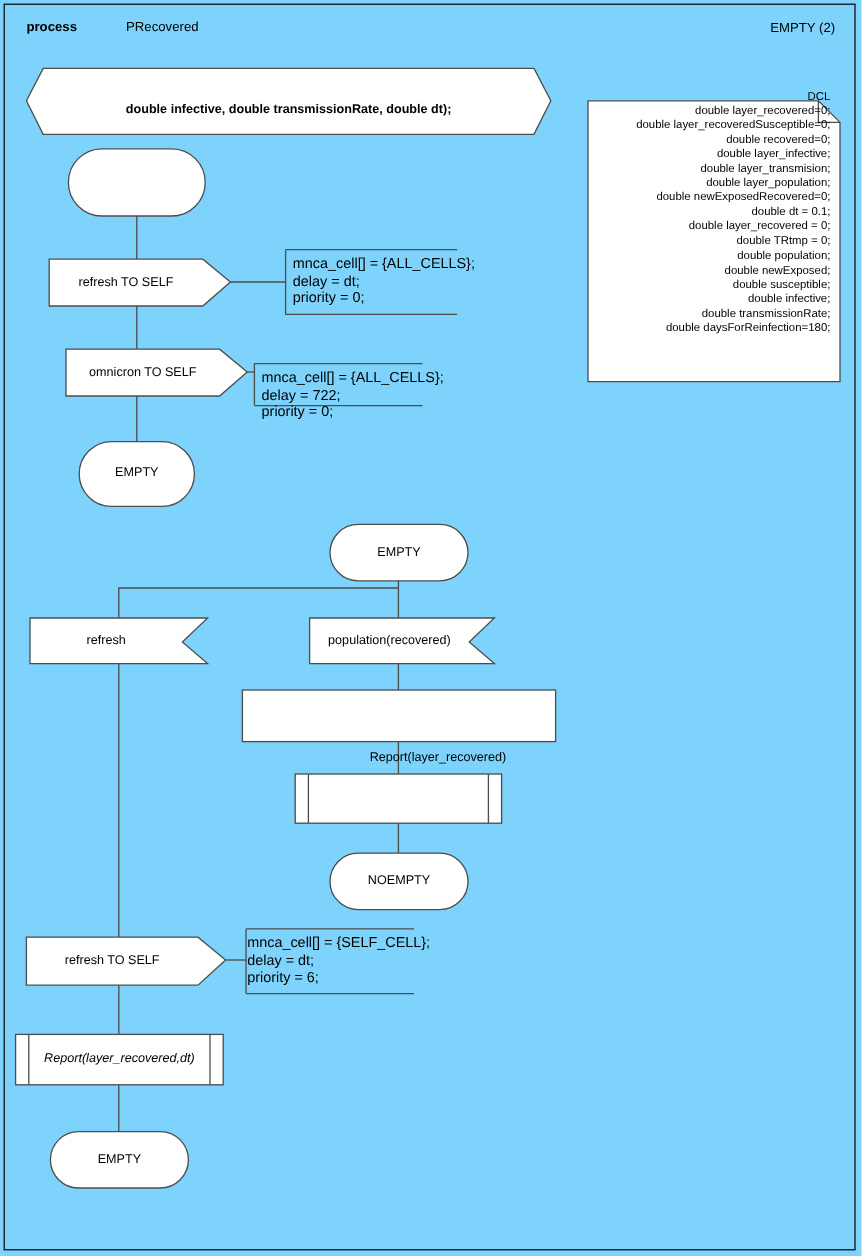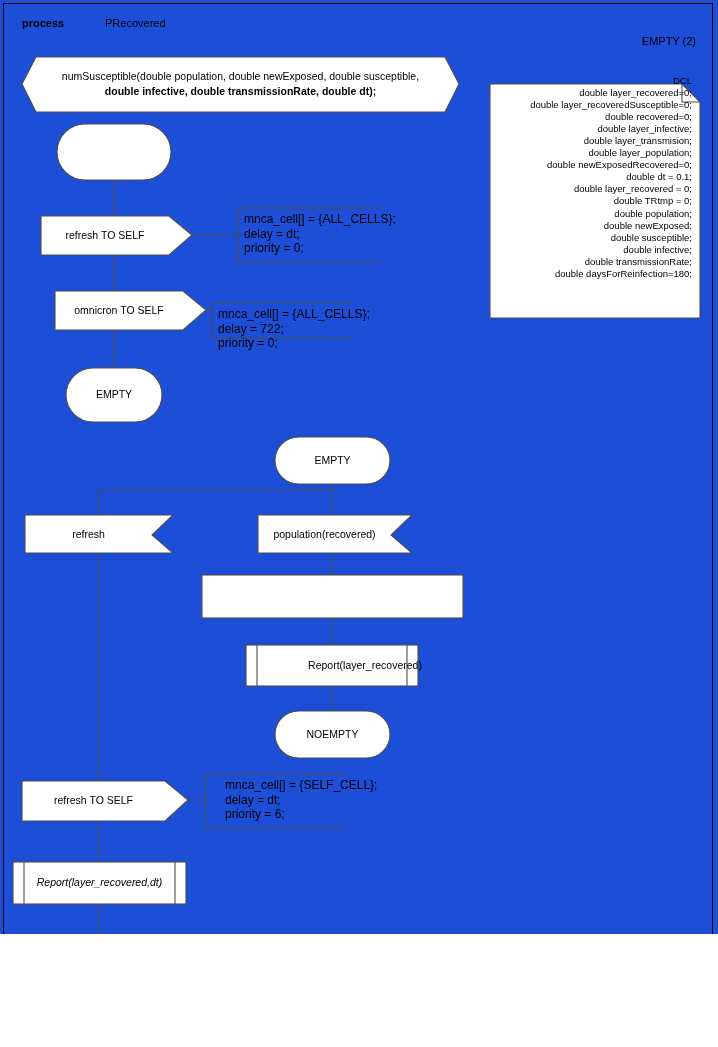--- a/index.html
+++ b/index.html
@@ -6,42 +6,42 @@
     margin: 0;
     padding: 0;
     background: #ffffff;
   }
   body {
     font-family: "Liberation Sans", sans-serif;
   }
   #page {
     position: relative;
     width: 718px;
-    height: 934px;
-    background: #1d4ed8;
+    height: 1047px;
+    background: #7dd3fc;
     overflow: hidden;
   }
   #frame {
     position: absolute;
     left: 3px;
     top: 3px;
     width: 710px;
     height: 1039px;
     border: 1px solid #000000;
     box-sizing: border-box;
   }
   .hdr {
     position: absolute;
     font-size: 11px;
     color: #000000;
     white-space: nowrap;
   }
   #hdr-kw { left: 22px; top: 17px; font-weight: bold; }
   #hdr-name { left: 88px; top: 17px; padding-left: 17px; }
-  #hdr-state { right: 22px; top: 35px; }
+  #hdr-state { right: 22px; top: 18px; }
 
   
   #canvas {
     position: absolute;
     left: 0; top: 0;
     width: 718px; height: 1047px;
   }
   .lbl {
     position: absolute;
     font-size: 10.5px;
@@ -136,21 +136,20 @@
       <rect x="42" y="943" width="115" height="47" rx="23.5" ry="23.5" fill="#ffffff"></rect>
     </g>
 
     <g fill="none" stroke="#4d4d4d" stroke-width="1.1">
       <path d="M238,208 L381,208 M238,208 L238,262 M238,262 L381,262"></path>
       <path d="M212,303 L352,303 M212,303 L212,338 M212,338 L352,338"></path>
       <path d="M205,774 L345,774 M205,774 L205,828 M205,828 L345,828"></path>
     </g>
   </svg>
 
-  <div class="lbl lbl-c" style="left:22px; top:70px; width:437px;">numSusceptible(double population, double newExposed, double susceptible,</div>
   <div class="lbl lbl-c" style="left:22px; top:85px; width:437px;font-weight:bold;">double infective, double transmissionRate, double dt);</div>
 
   <div class="dcl-text"><span>DCL</span><span id="dcl-lines">
 double layer_recovered=0;
 double layer_recoveredSusceptible=0;
 double recovered=0;
 double layer_infective;
 double layer_transmision;
 double layer_population;
 double newExposedRecovered=0;
@@ -163,29 +162,29 @@
 double infective;
 double transmissionRate;
 double daysForReinfection=180;</span></div>
 
   <div class="lbl lbl-c" style="left:41px; top:229px; width:128px;">refresh TO SELF</div>
   <div class="lbl lbl-c" style="left:55px; top:304px; width:128px;">omnicron TO SELF</div>
   <div class="lbl lbl-c" style="left:66px; top:388px; width:96px;">EMPTY</div>
   <div class="lbl lbl-c" style="left:275px; top:454px; width:115px;">EMPTY</div>
   <div class="lbl lbl-c" style="left:25px; top:528px; width:127px;">refresh</div>
   <div class="lbl lbl-c" style="left:258px; top:528px; width:133px;">population(recovered)</div>
-  <div class="lbl lbl-c" style="left:257px; top:659px; width:150px;padding-left:33px;">Report(layer_recovered)</div>
+  <div class="lbl lbl-c" style="left:257px; top:625px; width:150px;padding-left:33px;">Report(layer_recovered)</div>
   <div class="lbl lbl-c" style="left:275px; top:728px; width:115px;">NOEMPTY</div>
   <div class="lbl lbl-c" style="left:22px; top:794px; width:143px;">refresh TO SELF</div>
   <div class="lbl lbl-c" style="left:24px; top:876px; width:151px;font-style:italic;">Report(layer_recovered,dt)</div>
   <div class="lbl lbl-c" style="left:42px; top:960px; width:115px;">EMPTY</div>
 
   <div class="cmt" style="left:244px; top:212px;">mnca_cell[] = {ALL_CELLS};
 delay = dt;
 priority = 0;</div>
   <div class="cmt" style="left:218px; top:307px;">mnca_cell[] = {ALL_CELLS};
 delay = 722;
 priority = 0;</div>
-  <div class="cmt" style="left:225px; top:778px;">mnca_cell[] = {SELF_CELL};
+  <div class="cmt" style="left:206px; top:778px;">mnca_cell[] = {SELF_CELL};
 delay = dt;
 priority = 6;</div>
 
 </div>
 
 </body></html>

